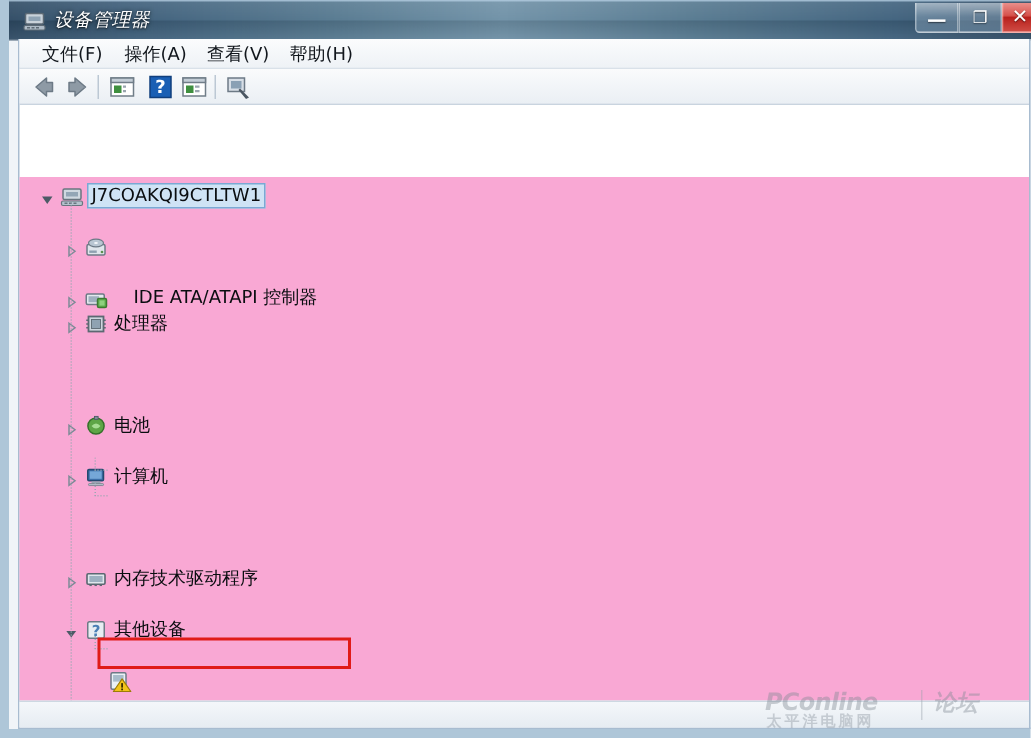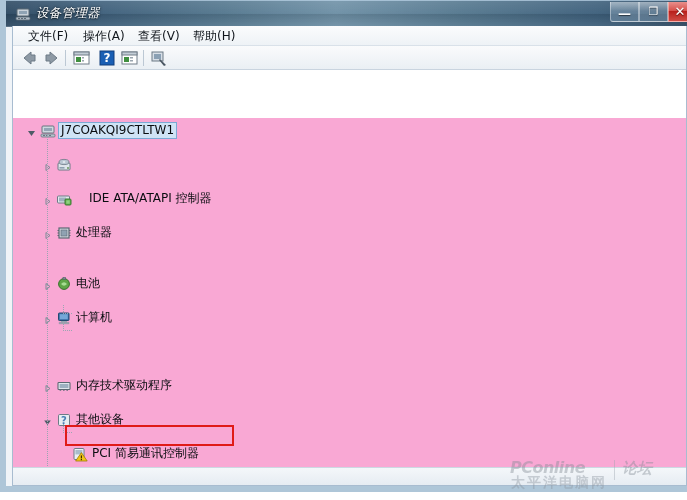--- a/index.html
+++ b/index.html
@@ -262,21 +262,21 @@
     font-family: "DejaVu Sans", "Liberation Sans", sans-serif;
     font-size: 16px;
     font-weight: bold;
     font-style: italic;
     color: #7f8892;
     letter-spacing: -0.5px;
   }
   #wm-sub {
     position: absolute;
     left: 1px; top: 16px;
-    font-size: 14px;
+    font-size: 10px;
     color: #8a939d;
     letter-spacing: 2px;
     font-weight: bold;
   }
   #wm-divider {
     position: absolute;
     left: 104px; top: 2px;
     width: 1px; height: 20px;
     background: #99a2ac;
   }
@@ -424,21 +424,21 @@
                     <path d="M3 1.5 L7 4.5 L3 7.5 Z" fill="none" stroke="#7d8a96" stroke-width="1"></path>
                   </svg></span>
                 <span class="node-icon" style="left:43px"><svg width="16" height="16" viewBox="0 0 16 16">
                     <rect x="1.5" y="5" width="12" height="7" rx="1" fill="#e3e9ee" stroke="#6d7a86"></rect>
                     <rect x="3" y="6.5" width="7" height="4" fill="#9fb0bf"></rect>
                     <rect x="9" y="8" width="6" height="6" rx="1" fill="#5fae4e" stroke="#3c7a31"></rect>
                     <rect x="10.3" y="9.3" width="3.4" height="3.4" fill="#8fd07f"></rect>
                   </svg></span>
                 <span class="node-label" style="left:76px">IDE ATA/ATAPI 控制器</span>
               </div>
-              <div class="node" style="top:51px">
+              <div class="node" style="top:34px">
                 <span class="twisty" style="left:30px"><svg width="9" height="9" viewBox="0 0 9 9">
                     <path d="M3 1.5 L7 4.5 L3 7.5 Z" fill="none" stroke="#7d8a96" stroke-width="1"></path>
                   </svg></span>
                 <span class="node-icon" style="left:43px"><svg width="16" height="16" viewBox="0 0 16 16">
                     <rect x="3" y="3" width="10" height="10" fill="#cdd6de" stroke="#5c6872" stroke-width="1.2"></rect>
                     <rect x="5" y="5" width="6" height="6" fill="#8fa2b2" stroke="#5c6872" stroke-width="0.6"></rect>
                     <rect x="1.5" y="5" width="1.5" height="1" fill="#5c6872"></rect>
                     <rect x="1.5" y="7.5" width="1.5" height="1" fill="#5c6872"></rect>
                     <rect x="1.5" y="10" width="1.5" height="1" fill="#5c6872"></rect>
                     <rect x="13" y="5" width="1.5" height="1" fill="#5c6872"></rect>
@@ -494,21 +494,20 @@
                 <span class="node-label" style="left:63px">其他设备</span>
               </div>
               <div class="node" style="top:187px">
                 <span class="node-icon" style="left:59px"><svg width="16" height="16" viewBox="0 0 16 16">
                     <rect x="2" y="2.5" width="10" height="11" rx="1" fill="#eaf0f5" stroke="#6d7a86"></rect>
                     <rect x="3.4" y="4" width="7" height="4.4" fill="#a9bccb"></rect>
                     <path d="M9.4 6.6 L15.2 15 L3.6 15 Z" fill="#f2c319" stroke="#9d7d06" stroke-width="0.8" stroke-linejoin="round"></path>
                     <rect x="8.8" y="9.4" width="1.2" height="3" fill="#3a3000"></rect>
                     <rect x="8.8" y="13" width="1.2" height="1.2" fill="#3a3000"></rect>
                   </svg></span>
-                <span class="node-label" style="left:79px">PCI 简易通讯控制器</span>
               </div>
               <div class="dotline-v" style="left: 34px; top: 17px; height: 351px;"></div>
               <div class="dotline-v" style="left: 50px; top: 187px; height: 9px;"></div>
               <div class="dotline-h" style="left: 50px; top: 195px; width: 9px;"></div>
               <div class="dotline-v" style="left: 50px; top: 204px; height: 9px;"></div>
               <div class="dotline-h" style="left: 50px; top: 212px; width: 9px;"></div>
               <div class="dotline-v" style="left: 50px; top: 306px; height: 9px;"></div>
               <div class="dotline-h" style="left: 50px; top: 314px; width: 9px;"></div>
             </div>
         </div>

